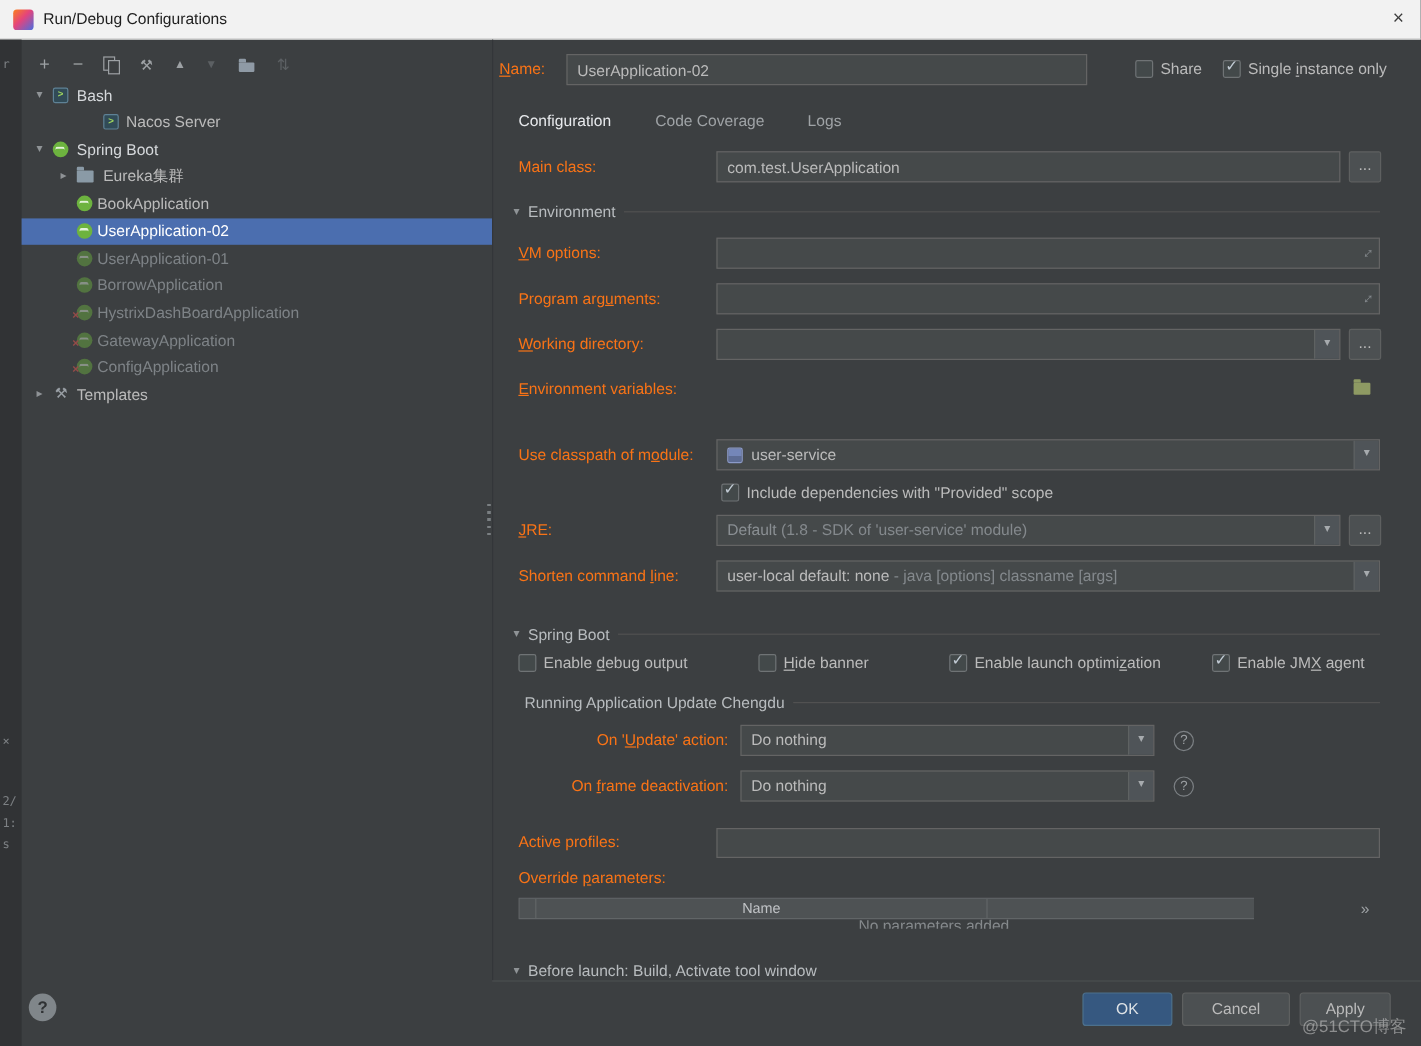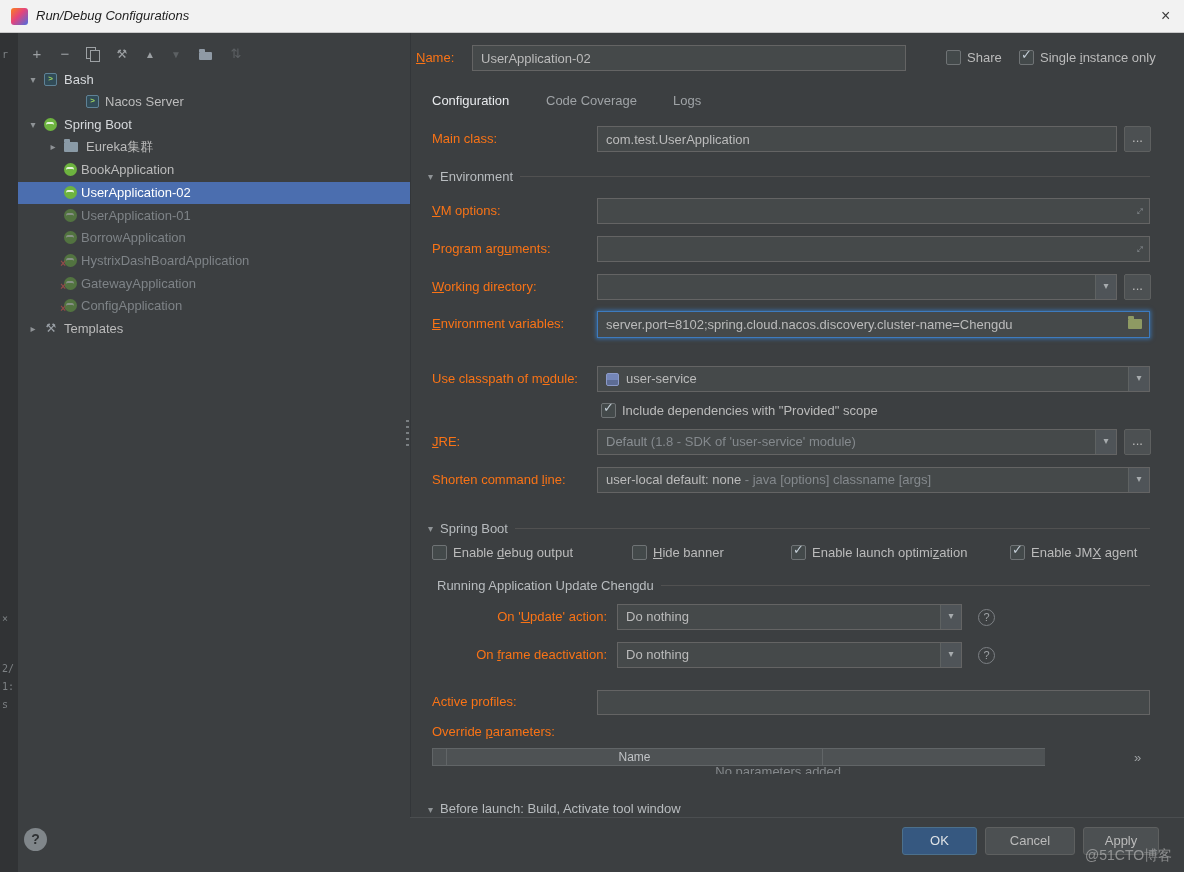--- a/index.html
+++ b/index.html
@@ -1,21 +1,21 @@
 <!DOCTYPE html>
 <html><head>
 <meta charset="utf-8">
 <style>
   *{margin:0;padding:0;box-sizing:border-box;}
   html,body{width:1184px;height:872px;overflow:hidden;}
   body{font-family:"Liberation Sans","DejaVu Sans",sans-serif;background:#3c3f41;}
   #app{position:relative;width:1184px;height:872px;background:#3c3f41;color:#bbbbbb;font-size:13px;}
 
   
-  .titlebar{position:absolute;left:0;top:0;width:1184px;height:33px;background:#f2f2f2;border-bottom:1px solid #c9c9c9;font-style:italic;}
+  .titlebar{position:absolute;left:0;top:0;width:1184px;height:33px;background:#f2f2f2;border-bottom:1px solid #c9c9c9;}
   .app-icon{position:absolute;left:11px;top:8px;width:17px;height:17px;border-radius:3px;
             background:linear-gradient(135deg,#fc801d 0%,#e4447c 45%,#4a6ee0 100%);}
   .win-title{position:absolute;left:36px;top:0;line-height:32px;color:#1e1e1e;font-size:13px;}
   .win-close{position:absolute;right:14px;top:0;line-height:32px;color:#3c3c3c;font-size:16px;cursor:pointer;}
 
   
   .left-edge{position:absolute;left:0;top:33px;width:18px;height:839px;background:#313335;
              color:#7d8184;font-family:"DejaVu Sans Mono",monospace;font-size:10px;}
   .left-edge span{position:absolute;left:2px;white-space:nowrap;}
 
@@ -243,21 +243,20 @@
     <span class="expand-ic" style="left:722px;top:207px">↔</span>
 
     <span class="flabel" style="left:22px;top:241px"><u>W</u>orking directory:</span>
     <div class="combo" style="left:187px;top:241px;width:520px">
       <span class="val"></span>
       <span class="arrowbox">▾</span>
     </div>
     <span class="browse" style="left:714px;top:241px">...</span>
 
     <span class="flabel" style="left:22px;top:278px"><u>E</u>nvironment variables:</span>
-    <input class="tfield focused" style="left: 187px; top: 278px; width: 553px; height: 27px; padding-right: 30px;" value="server.port=8102;spring.cloud.nacos.discovery.cluster-name=Chengdu">
     <span class="field-folder" style="right:42px;top:286px"></span>
 
     <span class="flabel" style="left:22px;top:333px">Use classpath of m<u>o</u>dule:</span>
     <div class="combo withicon" style="left:187px;top:333px;width:553px">
       <span class="icon-module"></span>
       <span class="val">user-service</span>
       <span class="arrowbox">▾</span>
     </div>
 
     <span class="cbx" style="left:191px;top:370px">

